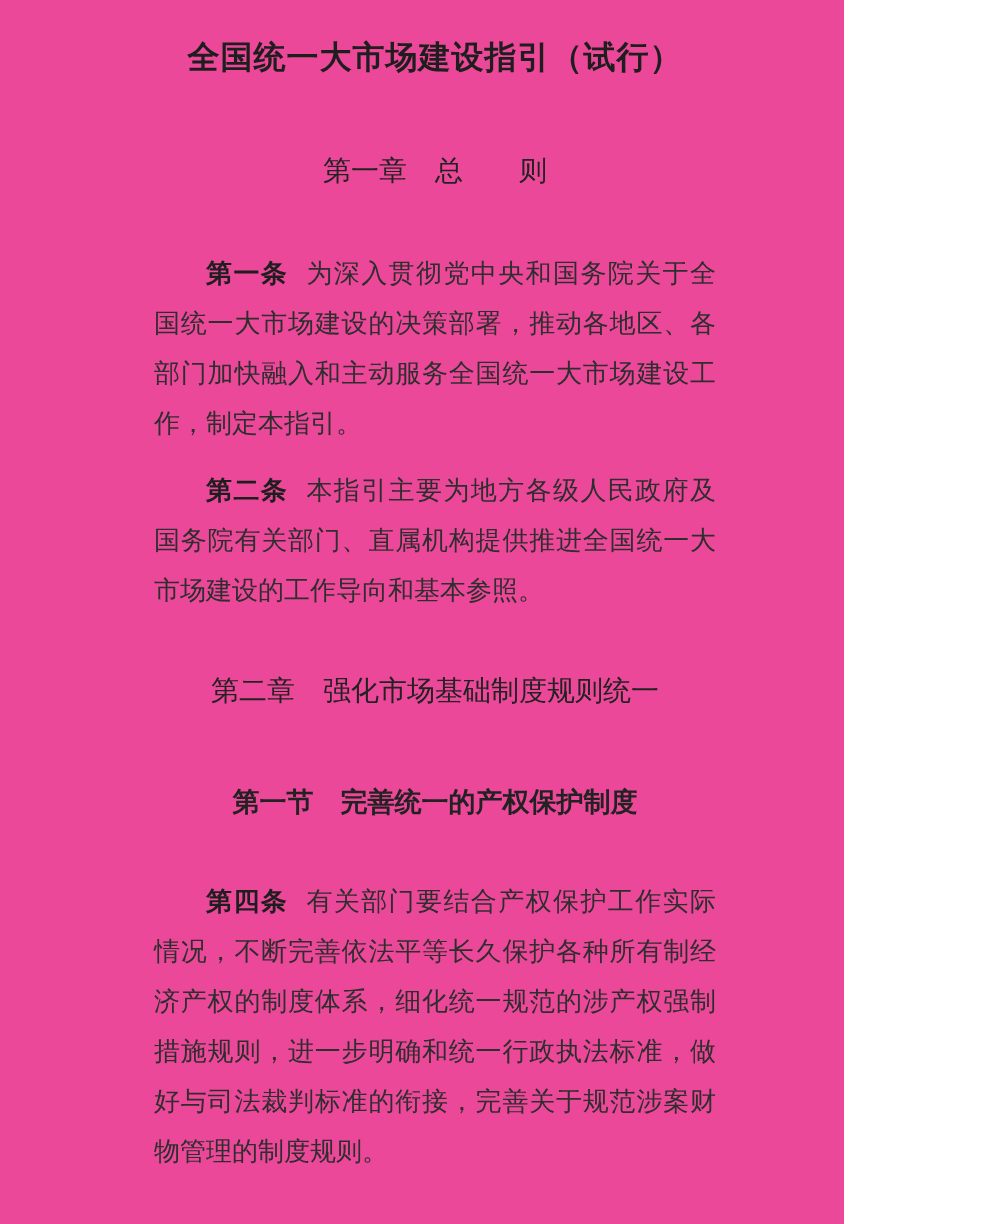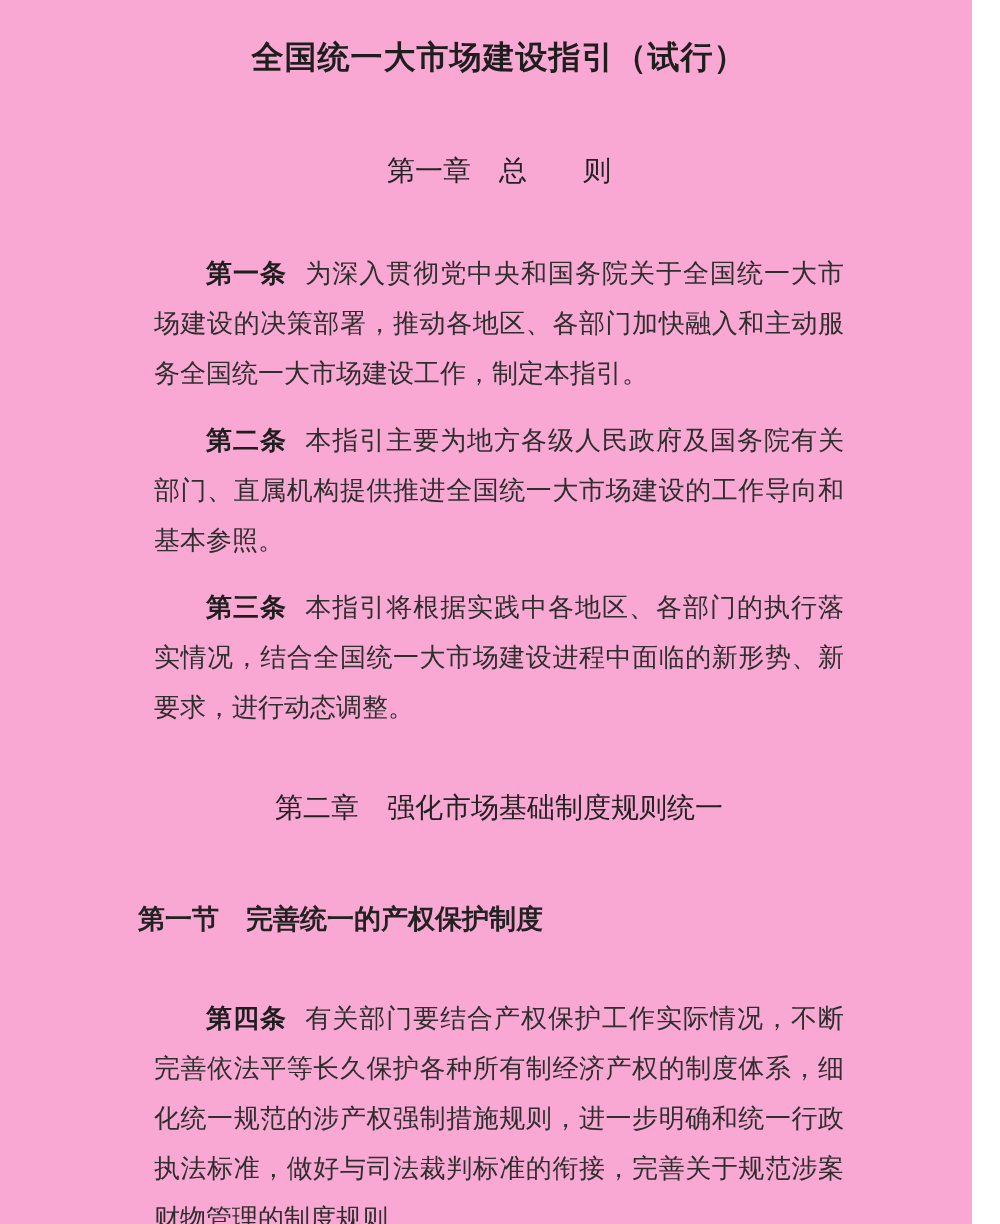--- a/index.html
+++ b/index.html
@@ -2,24 +2,24 @@
 <html lang="zh"><head>
 <meta charset="utf-8">
 <style>
   html, body {
     margin: 0;
     padding: 0;
     background: #ffffff;
   }
   .page {
     position: relative;
-    width: 972px;
+    width: 844px;
     height: 1224px;
     box-sizing: border-box;
-    background: #f9a8d4;
+    background: #ec4899;
     color: #2b2b2b;
     padding: 36px 112px 4px 138px;
     overflow: hidden;
     font-family: "Liberation Serif", "DejaVu Serif", serif;
   }
   .doc-title {
     margin: 0;
     font-size: 32px;
     font-weight: 700;
     text-align: center;
@@ -35,21 +35,21 @@
     color: #222222;
     font-family: "Liberation Sans", "DejaVu Sans", sans-serif;
   }
   .chapter-heading.ch2 {
     margin-top: 56px;
   }
   .section-heading {
     margin: 74px 0 0 0;
     font-size: 27px;
     font-weight: 700;
-    text-align: left;
+    text-align: center;
     color: #222222;
     font-family: "Liberation Sans", "DejaVu Sans", sans-serif;
   }
   .articles {
     margin-top: 58px;
   }
   .articles.ch2 {
     margin-top: 56px;
   }
   .article {
@@ -76,23 +76,20 @@
 
   <h2 class="chapter-heading">第一章　总　　则</h2>
 
   <div class="articles">
     <p class="article">
       <span class="article-label">第一条</span><span>为深入贯彻党中央和国务院关于全国统一大市场建设的决策部署，推动各地区、各部门加快融入和主动服务全国统一大市场建设工作，制定本指引。</span>
     </p>
     <p class="article">
       <span class="article-label">第二条</span><span>本指引主要为地方各级人民政府及国务院有关部门、直属机构提供推进全国统一大市场建设的工作导向和基本参照。</span>
     </p>
-    <p class="article">
-      <span class="article-label">第三条</span><span>本指引将根据实践中各地区、各部门的执行落实情况，结合全国统一大市场建设进程中面临的新形势、新要求，进行动态调整。</span>
-    </p>
   </div>
 
   <h2 class="chapter-heading ch2">第二章　强化市场基础制度规则统一</h2>
 
   <h3 class="section-heading">第一节　完善统一的产权保护制度</h3>
 
   <div class="articles ch2">
     <p class="article">
       <span class="article-label">第四条</span><span>有关部门要结合产权保护工作实际情况，不断完善依法平等长久保护各种所有制经济产权的制度体系，细化统一规范的涉产权强制措施规则，进一步明确和统一行政执法标准，做好与司法裁判标准的衔接，完善关于规范涉案财物管理的制度规则。</span>
     </p>

